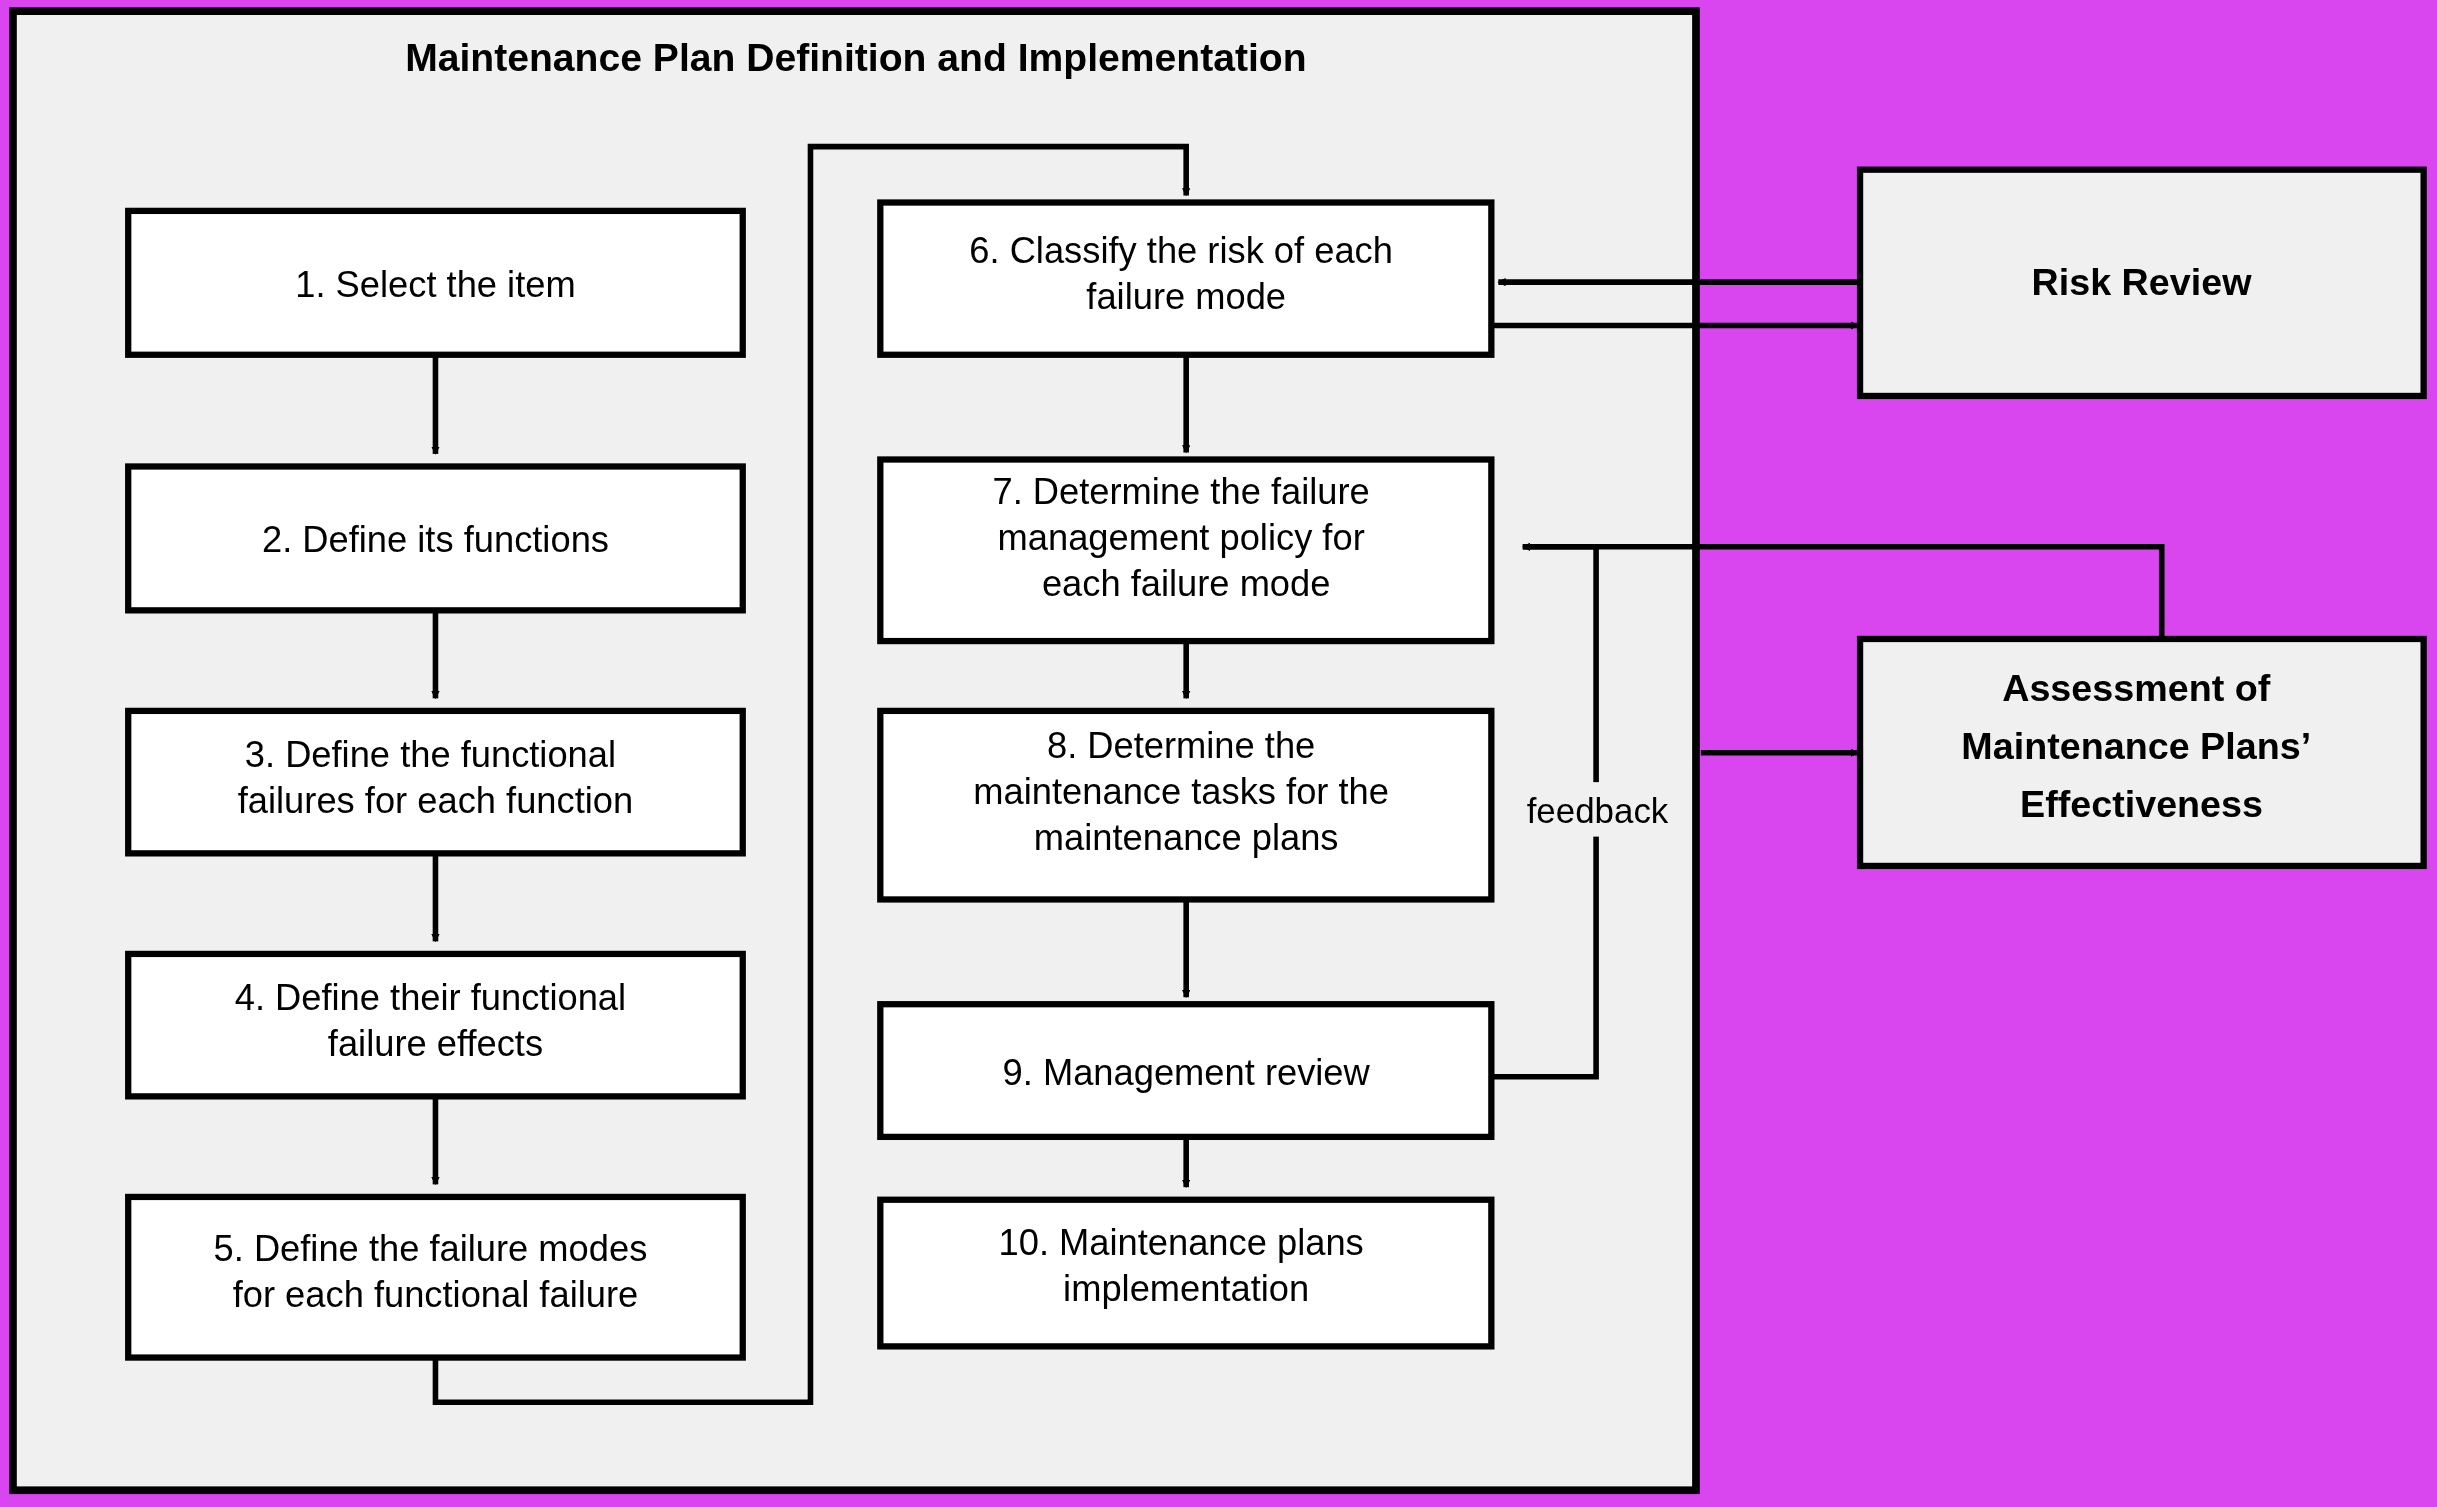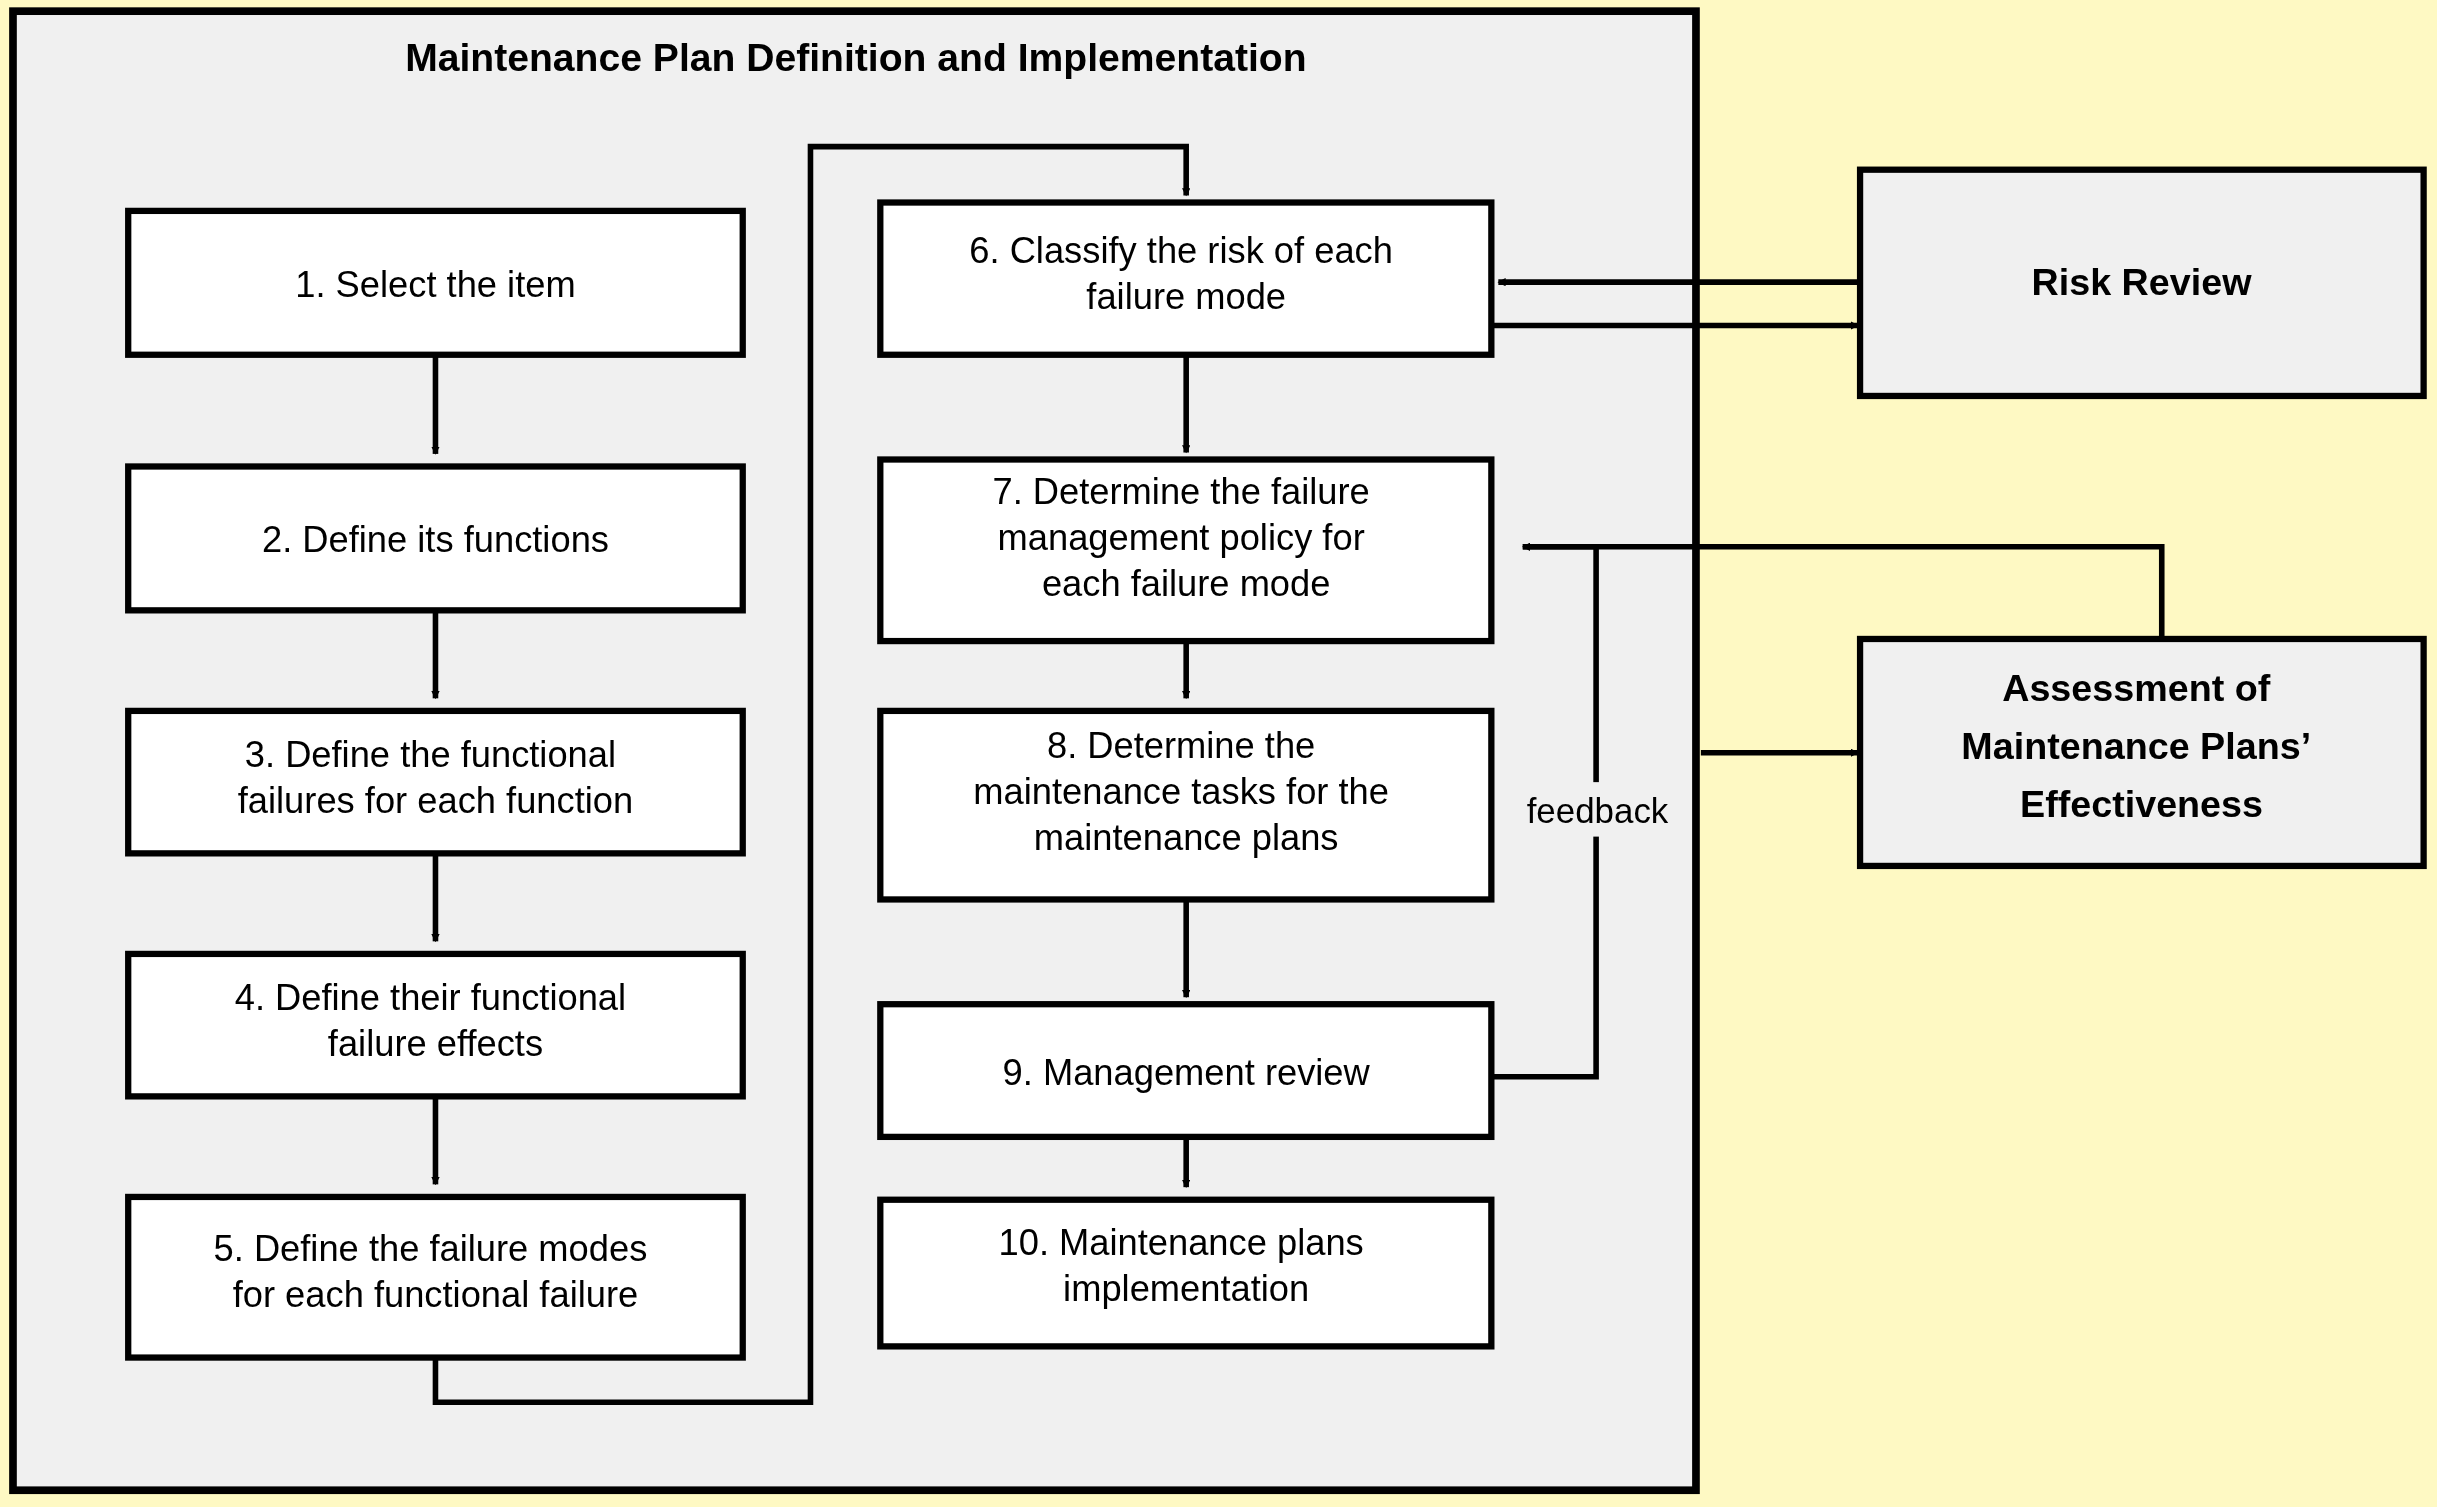--- a/index.html
+++ b/index.html
@@ -1,16 +1,16 @@
 <!DOCTYPE html>
 <html style="font-size:11.2px"><head>
 <meta charset="utf-8">
 <style>
   html,body{margin:0;padding:0;background:#ffffff;}
-  #root{position:relative;width:2438px;height:1507px;background:#fef9c3;
+  #root{position:relative;width:2438px;height:1507px;background:#d946ef;
         font-family:"Liberation Sans","DejaVu Sans",sans-serif;}
   svg{position:absolute;top:0;left:0;width:2438px;height:1507px;}
   .fg-text{font-family:"Liberation Sans","DejaVu Sans",sans-serif;}
 </style>
 </head>
 <body>
 
 <div id="root">
 
   <svg viewBox="0 0 3490 2158" xmlns="http://www.w3.org/2000/svg">

